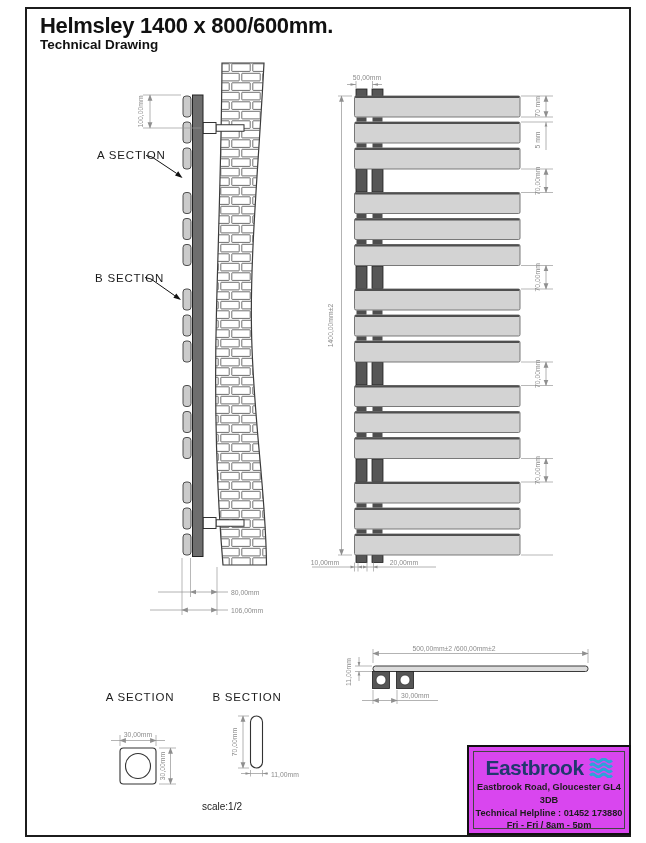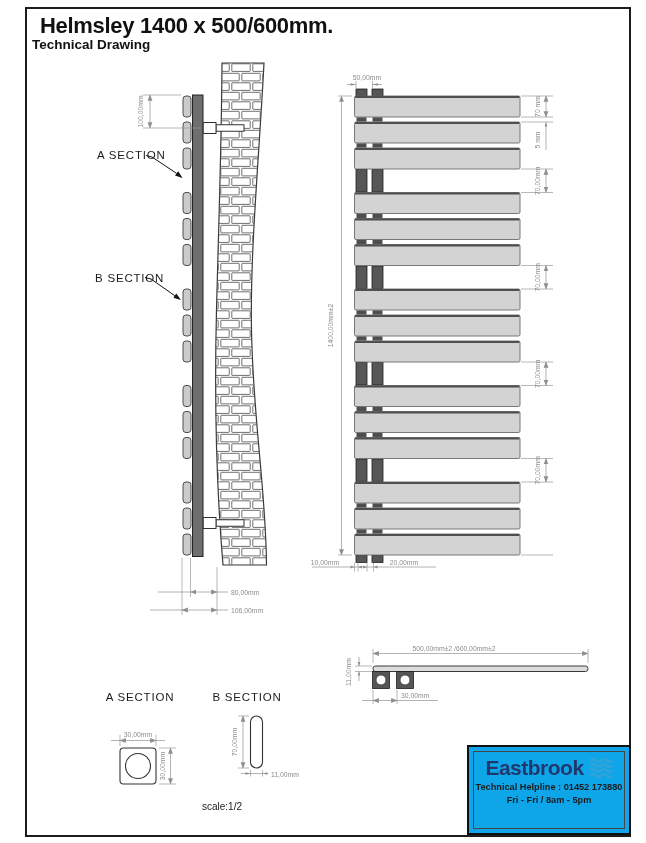--- a/index.html
+++ b/index.html
@@ -1,53 +1,53 @@
 <!DOCTYPE html>
 <html><head>
 <meta charset="utf-8">
 <style>
   html,body{margin:0;padding:0;background:#fff;width:646px;height:843px;overflow:hidden;
     font-family:"Liberation Sans",sans-serif;}
   #stage{position:absolute;left:0;top:0;width:646px;height:843px;background:#fff;}
   .frame{position:absolute;left:25px;top:7px;width:602px;height:826px;border:2px solid #1c1c1c;}
   .title{position:absolute;left:40px;top:13px;font-size:22px;font-weight:bold;color:#111;letter-spacing:-0.3px;}
-  .subtitle{position:absolute;left:32px;top:37px;font-size:13.5px;font-weight:bold;color:#111;}
+  .subtitle{position:absolute;left:40px;top:37px;font-size:13.5px;font-weight:bold;color:#111;}
   svg#tech-svg{position:absolute;left:0;top:0;}
   .ext{stroke:#9a9a9a;stroke-width:0.7;fill:none;}
   .dl{stroke:#9a9a9a;stroke-width:0.75;fill:none;}
   .dim{font-size:6.8px;fill:#8c8c8c;}
   .sec{font-size:11.5px;fill:#1c1c1c;letter-spacing:0.8px;}
   .scale-t{font-size:10px;fill:#222;}
   .pf{fill:#d3d3d3;stroke:#6b6b6b;stroke-width:0.9;}
   .pt{stroke:#4f4f4f;stroke-width:1.8;}
   .tb{fill:#565656;stroke:#1f1f1f;stroke-width:0.8;}
   .dsh{fill:#4e4e4e;}
   .sp{fill:#cbcbcb;stroke:#3e3e3e;stroke-width:0.9;}
   .bar{fill:#6e6e6e;stroke:#222;stroke-width:1;}
   .wh{fill:#fff;stroke:#333;stroke-width:1;}
   .det{fill:#fff;stroke:#333;stroke-width:1.1;}
   .ldr{stroke:#111;stroke-width:1;fill:none;}
   .ah{fill:#111;}
   .da{fill:#8f8f8f;}
   .wall-o{fill:#fff;stroke:#3a3a3a;stroke-width:1.2;}
-  .brand-box{position:absolute;left:467px;top:745px;width:164px;height:90px;background:#0ea5e9;
+  .brand-box{position:absolute;left:467px;top:745px;width:164px;height:90px;background:#d946ef;
     border:2.5px solid #111;box-sizing:border-box;z-index:5;}
   .brand-inner{position:absolute;left:4px;top:4px;right:4px;bottom:4px;border:1px solid #444;
     text-align:center;overflow:hidden;}
   .brand-row{margin-top:3px;height:26px;display:flex;align-items:center;justify-content:center;}
   .brand-name{font-size:21px;font-weight:bold;color:#21386e;letter-spacing:-0.5px;}
   .brand-waves{margin-left:5px;}
   .brand-line{font-size:9.2px;font-weight:bold;color:#1c1c1c;line-height:12.8px;}
 </style>
 </head>
 <body>
 
 <div id="stage">
   <div class="frame"></div>
-  <div class="title">Helmsley 1400 x 500/600mm.</div>
+  <div class="title">Helmsley 1400 x 800/600mm.</div>
   <div class="subtitle">Technical Drawing</div>
 
   <svg id="tech-svg" width="646" height="843" viewBox="0 0 646 843">
     <defs>
       <marker id="ar" viewBox="0 0 10 10" refX="9.2" refY="5" markerWidth="8.5" markerHeight="8.5" orient="auto-start-reverse">
         <path d="M0,1.2 L10,5 L0,8.8 Z" fill="#8f8f8f"></path>
       </marker>
       <pattern id="brick" x="0" y="63" width="21" height="19" patternUnits="userSpaceOnUse">
         <rect x="0.8" y="0.8" width="18.4" height="7.6" rx="0.5" fill="none" stroke="#4a4a4a" stroke-width="0.8"></rect>
         <rect x="-10.2" y="10.3" width="18.4" height="7.6" rx="0.5" fill="none" stroke="#4a4a4a" stroke-width="0.8"></rect>
@@ -304,18 +304,19 @@
         <span class="brand-name">Eastbrook</span>
         <svg class="brand-waves" width="24" height="20" viewBox="0 0 24 20">
           <g stroke="#2da3d9" stroke-width="3" fill="none">
             <path d="M1,2.5 q2.75,-2.6 5.5,0 q2.75,2.6 5.5,0 q2.75,-2.6 5.5,0 q2.75,2.6 5.5,0"></path>
             <path d="M1,7.5 q2.75,-2.6 5.5,0 q2.75,2.6 5.5,0 q2.75,-2.6 5.5,0 q2.75,2.6 5.5,0"></path>
             <path d="M1,12.5 q2.75,-2.6 5.5,0 q2.75,2.6 5.5,0 q2.75,-2.6 5.5,0 q2.75,2.6 5.5,0"></path>
             <path d="M1,17.5 q2.75,-2.6 5.5,0 q2.75,2.6 5.5,0 q2.75,-2.6 5.5,0 q2.75,2.6 5.5,0"></path>
           </g>
         </svg>
       </div>
+      <div class="brand-line">Eastbrook Road, Gloucester GL4 3DB</div>
       <div class="brand-line">Technical Helpline : 01452 173880</div>
       <div class="brand-line">Fri - Fri / 8am - 5pm</div>
 
     </div>
   </div>
 </div>
 
 </body></html>

